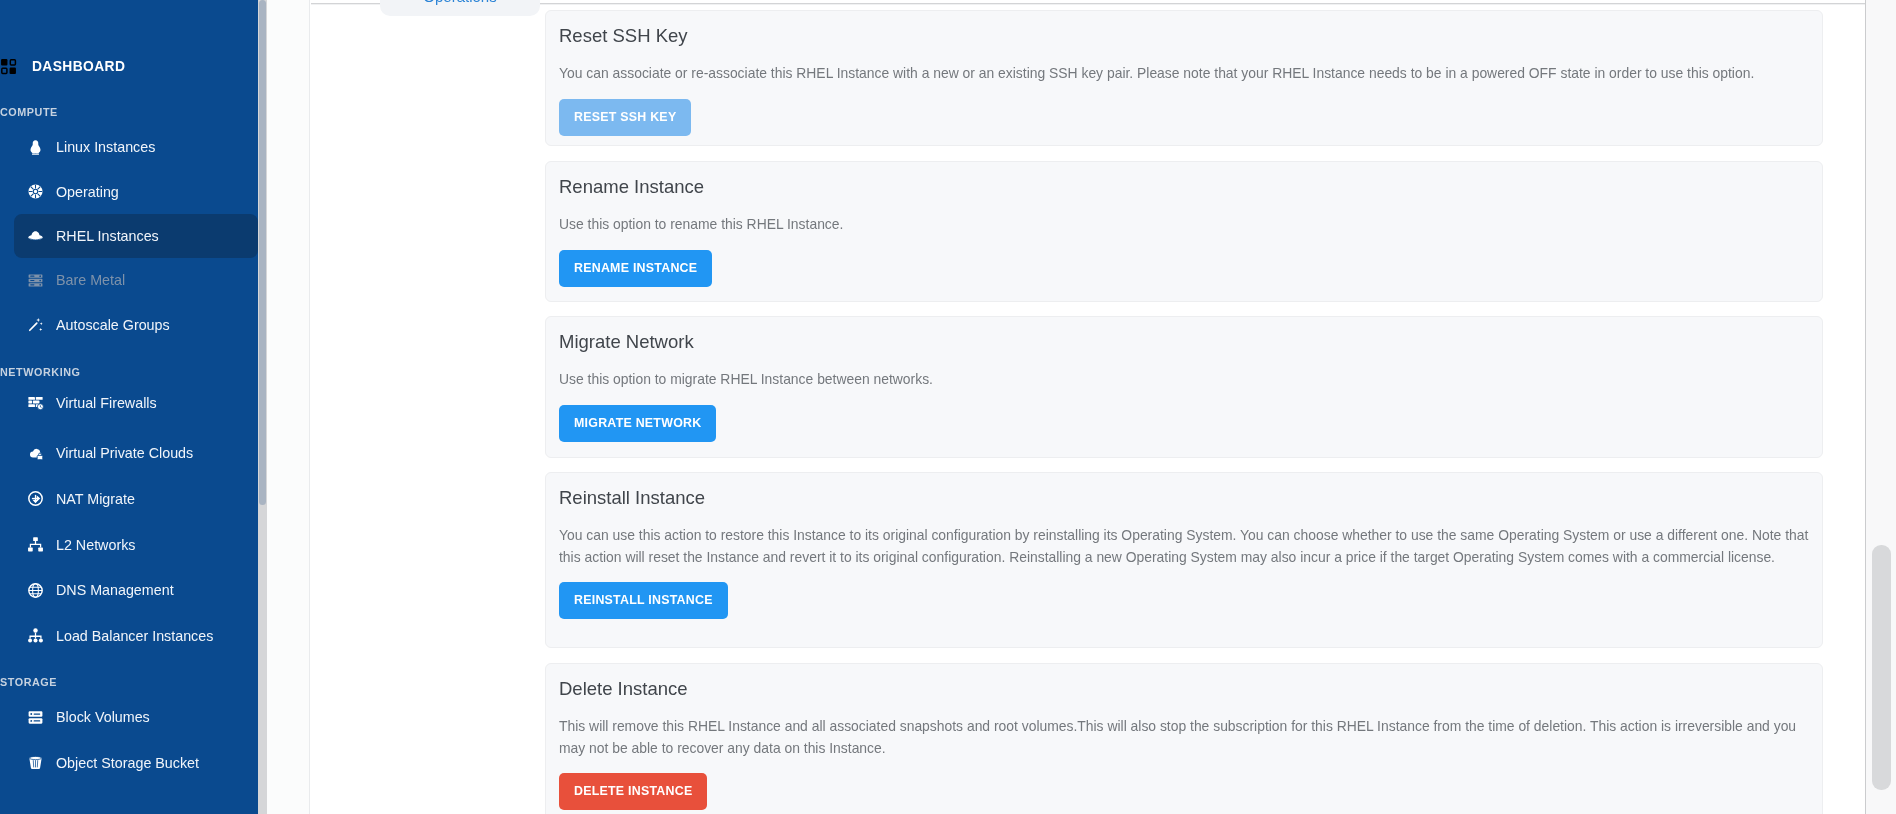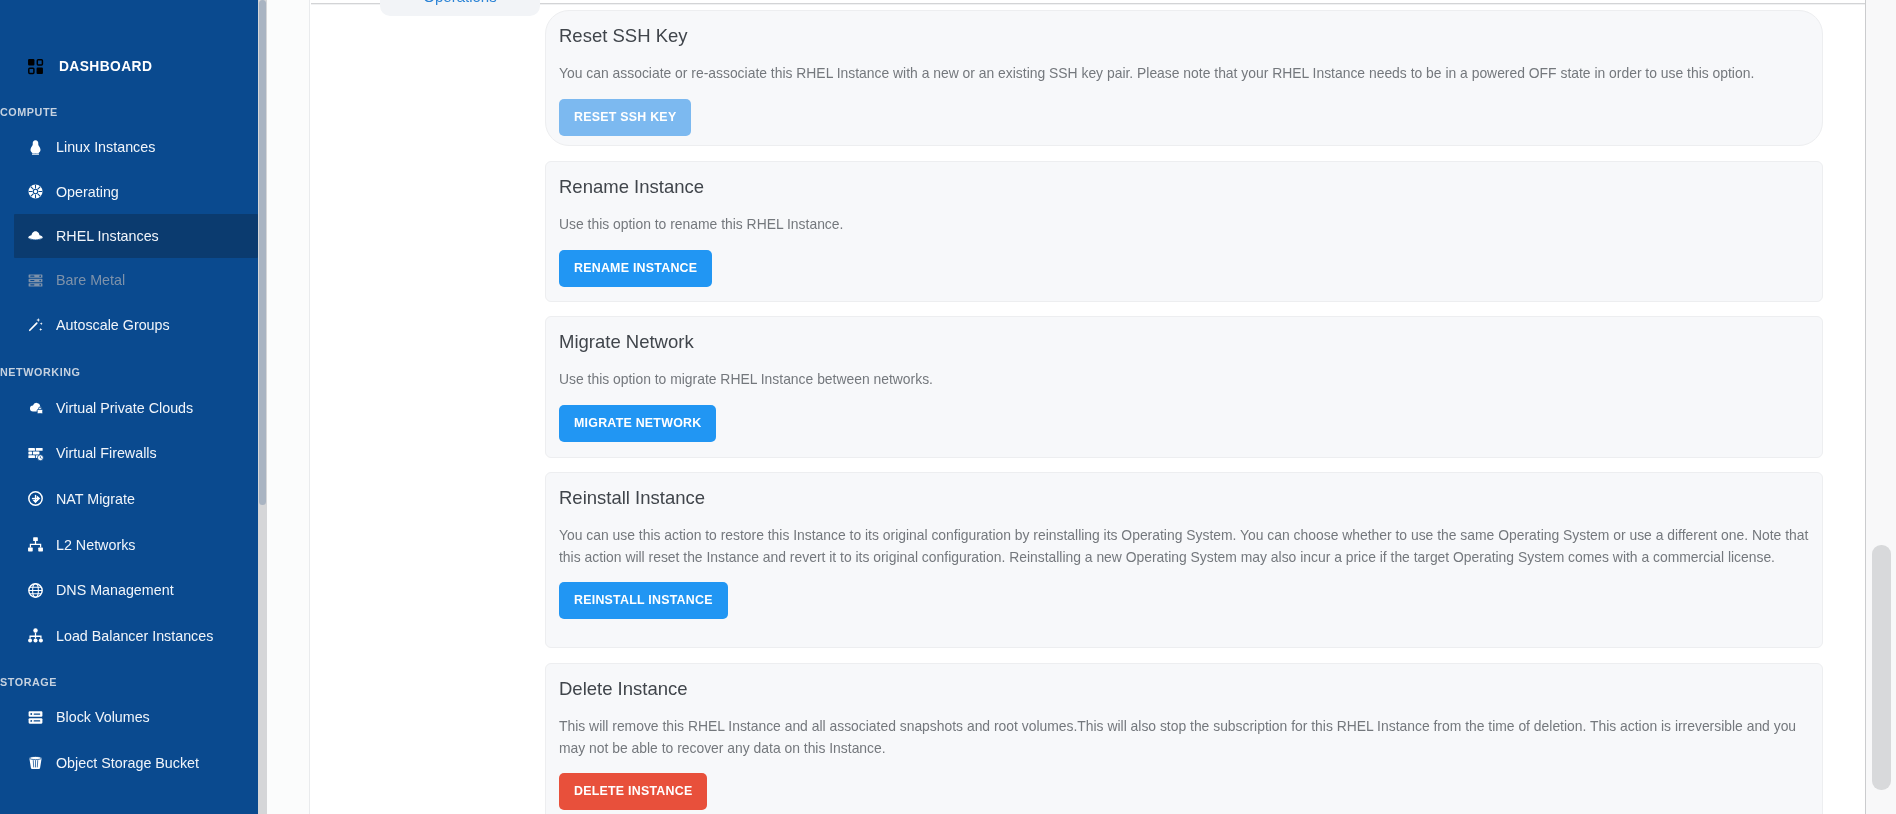--- a/index.html
+++ b/index.html
@@ -3,32 +3,32 @@
 <meta charset="utf-8">
 <style>
   * { margin:0; padding:0; box-sizing:border-box; }
   html,body { width:1896px; height:814px; }
   body { font-family:"Liberation Sans", sans-serif; background:#fff; overflow:hidden; }
 
   .app { position:relative; width:1896px; height:814px; overflow:hidden; background:#fff; }
 
   
   .sidebar { position:absolute; left:0; top:0; width:258px; height:814px; background:#0A4A8F; overflow:hidden; }
-  .row-dash { margin-top:48px; height:36px; display:flex; align-items:center; padding-left:27px; cursor:pointer; }
+  .row-dash { margin-top:48px; height:36px; display:flex; align-items:center; cursor:pointer; }
   .dash-label { margin-left:15px; font-size:13.8px; font-weight:bold; letter-spacing:.4px; color:#FFFFFF; }
   .section-label { margin-top:20px; height:16px; line-height:16px; font-size:10.8px;
                    font-weight:bold; letter-spacing:.55px; color:#C6D2E0; text-transform:uppercase; }
   .section-label.net { margin-top:17px; }
   .section-label.sto { margin-top:15px; }
   .side-item { height:44.4px; display:flex; align-items:center; padding-left:27px; cursor:pointer; color:#F1F5FA; }
   .side-item.tall { height:45.6px; }
   .side-item.first { margin-top:5px; }
   .side-item .icn { width:17px; height:17px; flex:none; color:#FFFFFF; display:inline-flex; align-items:center; justify-content:center; }
   .side-item .lbl { margin-left:12px; font-size:14.3px; white-space:nowrap; }
-  .side-item.active { background:#0B3B6F; border-radius:1px; margin-left:14px; padding-left:13px; }
+  .side-item.active { background:#0B3B6F; border-radius:8px; margin-left:14px; padding-left:13px; }
   .side-item.muted { color:#7E92AA; }
   .side-item.muted .icn { color:#7E92AA; }
   .icn svg { width:17px; height:17px; display:block; }
 
   
   .side-scroll { position:absolute; left:258px; top:0; width:9px; height:814px; background:#D5D6D8; }
   .side-scroll .thumb { position:absolute; left:1px; top:0; width:7px; height:505px; border-radius:4px; background:#A9B4C2; }
 
   
   .gutter { position:absolute; left:267px; top:0; width:43px; height:814px; background:#FBFCFC; border-right:1px solid #E9EBED; }
@@ -41,21 +41,21 @@
   .card { position:absolute; left:545px; width:1278px; background:#F7F8FA; border:1px solid #EDEEF0;
           border-radius:6px; padding:12px 13px; overflow:hidden; }
   .card h2 { font-size:18.5px; font-weight:400; color:#40454B; line-height:26px; }
   .card p { margin-top:14px; font-size:13.9px; color:#74787D; line-height:21.6px; }
   .btn { display:inline-block; margin-top:14px; border:none; border-radius:5px; padding:0 15px; height:37px;
          line-height:37px; font-family:inherit; font-size:12.4px; font-weight:bold; letter-spacing:.25px;
          color:#fff; cursor:pointer; white-space:nowrap; }
   .btn-soft    { background:#7CB9F0; }
   .btn-primary { background:#2196F3; }
   .btn-danger  { background:#E8503B; }
-  #card-0 { top:10px;  height:136px;border-radius:24px; }
+  #card-0 { top:10px;  height:136px; }
   #card-1 { top:161px; height:141px; }
   #card-2 { top:316px; height:142px; }
   #card-3 { top:472px; height:176px; }
   #card-4 { top:663px; height:165px; }
 
   
   .page-scroll { position:absolute; left:1865px; top:0; width:31px; height:814px; background:#F8F8F9; border-left:1px solid #CBCCCE; }
   .page-scroll .thumb { position:absolute; left:6px; width:19px; top:545px; height:245px; border-radius:9px; background:#D8D9DB; }
 </style>
 </head>
@@ -144,49 +144,49 @@
               <path d="M13.4 5.8l.4 1 1 .4-1 .4-.4 1-.4-1-1-.4 1-.4z"></path>
               <path d="M12.9 11.2l.4 1.1 1.1.4-1.1.4-.4 1.1-.4-1.1-1.1-.4 1.1-.4z"></path>
             </g>
           </svg>
       </span>
       <span class="lbl">Autoscale Groups</span>
     </div>
 
     <div class="section-label net">NETWORKING</div>
 
-    <div class="side-item tall first">
-      <span class="icn">
-        <svg viewBox="0 0 16 16">
-            <path d="M12.4 7a3.5 3.5 0 00-6.8-1A2.9 2.9 0 002.8 8.9a2.8 2.8 0 002.8 2.8h6a2.5 2.5 0 00.8-4.7z" fill="currentColor"></path>
-            <rect x="9.6" y="9.8" width="5.2" height="4" rx=".9" fill="currentColor" stroke="#0A4A8F" stroke-width=".8"></rect>
-            <path d="M10.9 9.8V8.9a1.3 1.3 0 012.6 0v.9" fill="none" stroke="#0A4A8F" stroke-width=".8"></path>
-          </svg>
-      </span>
-      <span class="lbl">Virtual Private Clouds</span>
-    </div>
-
     <div class="side-item tall">
       <span class="icn">
         <svg viewBox="0 0 16 16">
             <g fill="currentColor">
               <rect x="1.3" y="2.8" width="6.2" height="2.7" rx=".4"></rect>
               <rect x="8.3" y="2.8" width="6.4" height="2.7" rx=".4"></rect>
               <rect x="1.3" y="6.2" width="3.4" height="2.7" rx=".4"></rect>
               <rect x="5.5" y="6.2" width="6.2" height="2.7" rx=".4"></rect>
               <rect x="1.3" y="9.6" width="6.2" height="2.7" rx=".4"></rect>
               <rect x="8.3" y="9.6" width="3.2" height="2.7" rx=".4"></rect>
             </g>
             <circle cx="12.6" cy="12" r="2.8" fill="currentColor" stroke="#0A4A8F" stroke-width=".8"></circle>
             <path d="M12.6 10.7V12l1 .7" stroke="#0A4A8F" stroke-width=".8" fill="none"></path>
           </svg>
       </span>
       <span class="lbl">Virtual Firewalls</span>
     </div>
 
+    <div class="side-item tall first">
+      <span class="icn">
+        <svg viewBox="0 0 16 16">
+            <path d="M12.4 7a3.5 3.5 0 00-6.8-1A2.9 2.9 0 002.8 8.9a2.8 2.8 0 002.8 2.8h6a2.5 2.5 0 00.8-4.7z" fill="currentColor"></path>
+            <rect x="9.6" y="9.8" width="5.2" height="4" rx=".9" fill="currentColor" stroke="#0A4A8F" stroke-width=".8"></rect>
+            <path d="M10.9 9.8V8.9a1.3 1.3 0 012.6 0v.9" fill="none" stroke="#0A4A8F" stroke-width=".8"></path>
+          </svg>
+      </span>
+      <span class="lbl">Virtual Private Clouds</span>
+    </div>
+
     <div class="side-item tall">
       <span class="icn">
         <svg viewBox="0 0 16 16">
             <circle cx="8" cy="8" r="6.3" fill="none" stroke="currentColor" stroke-width="1.4"></circle>
             <g stroke="currentColor" stroke-width="1.2" fill="currentColor">
               <path d="M4.6 8h6"></path>
               <path d="M9.7 6.4L11.6 8l-1.9 1.6z"></path>
               <path d="M8 4.6v6"></path>
               <path d="M6.4 9.7L8 11.6l1.6-1.9z"></path>
             </g>

